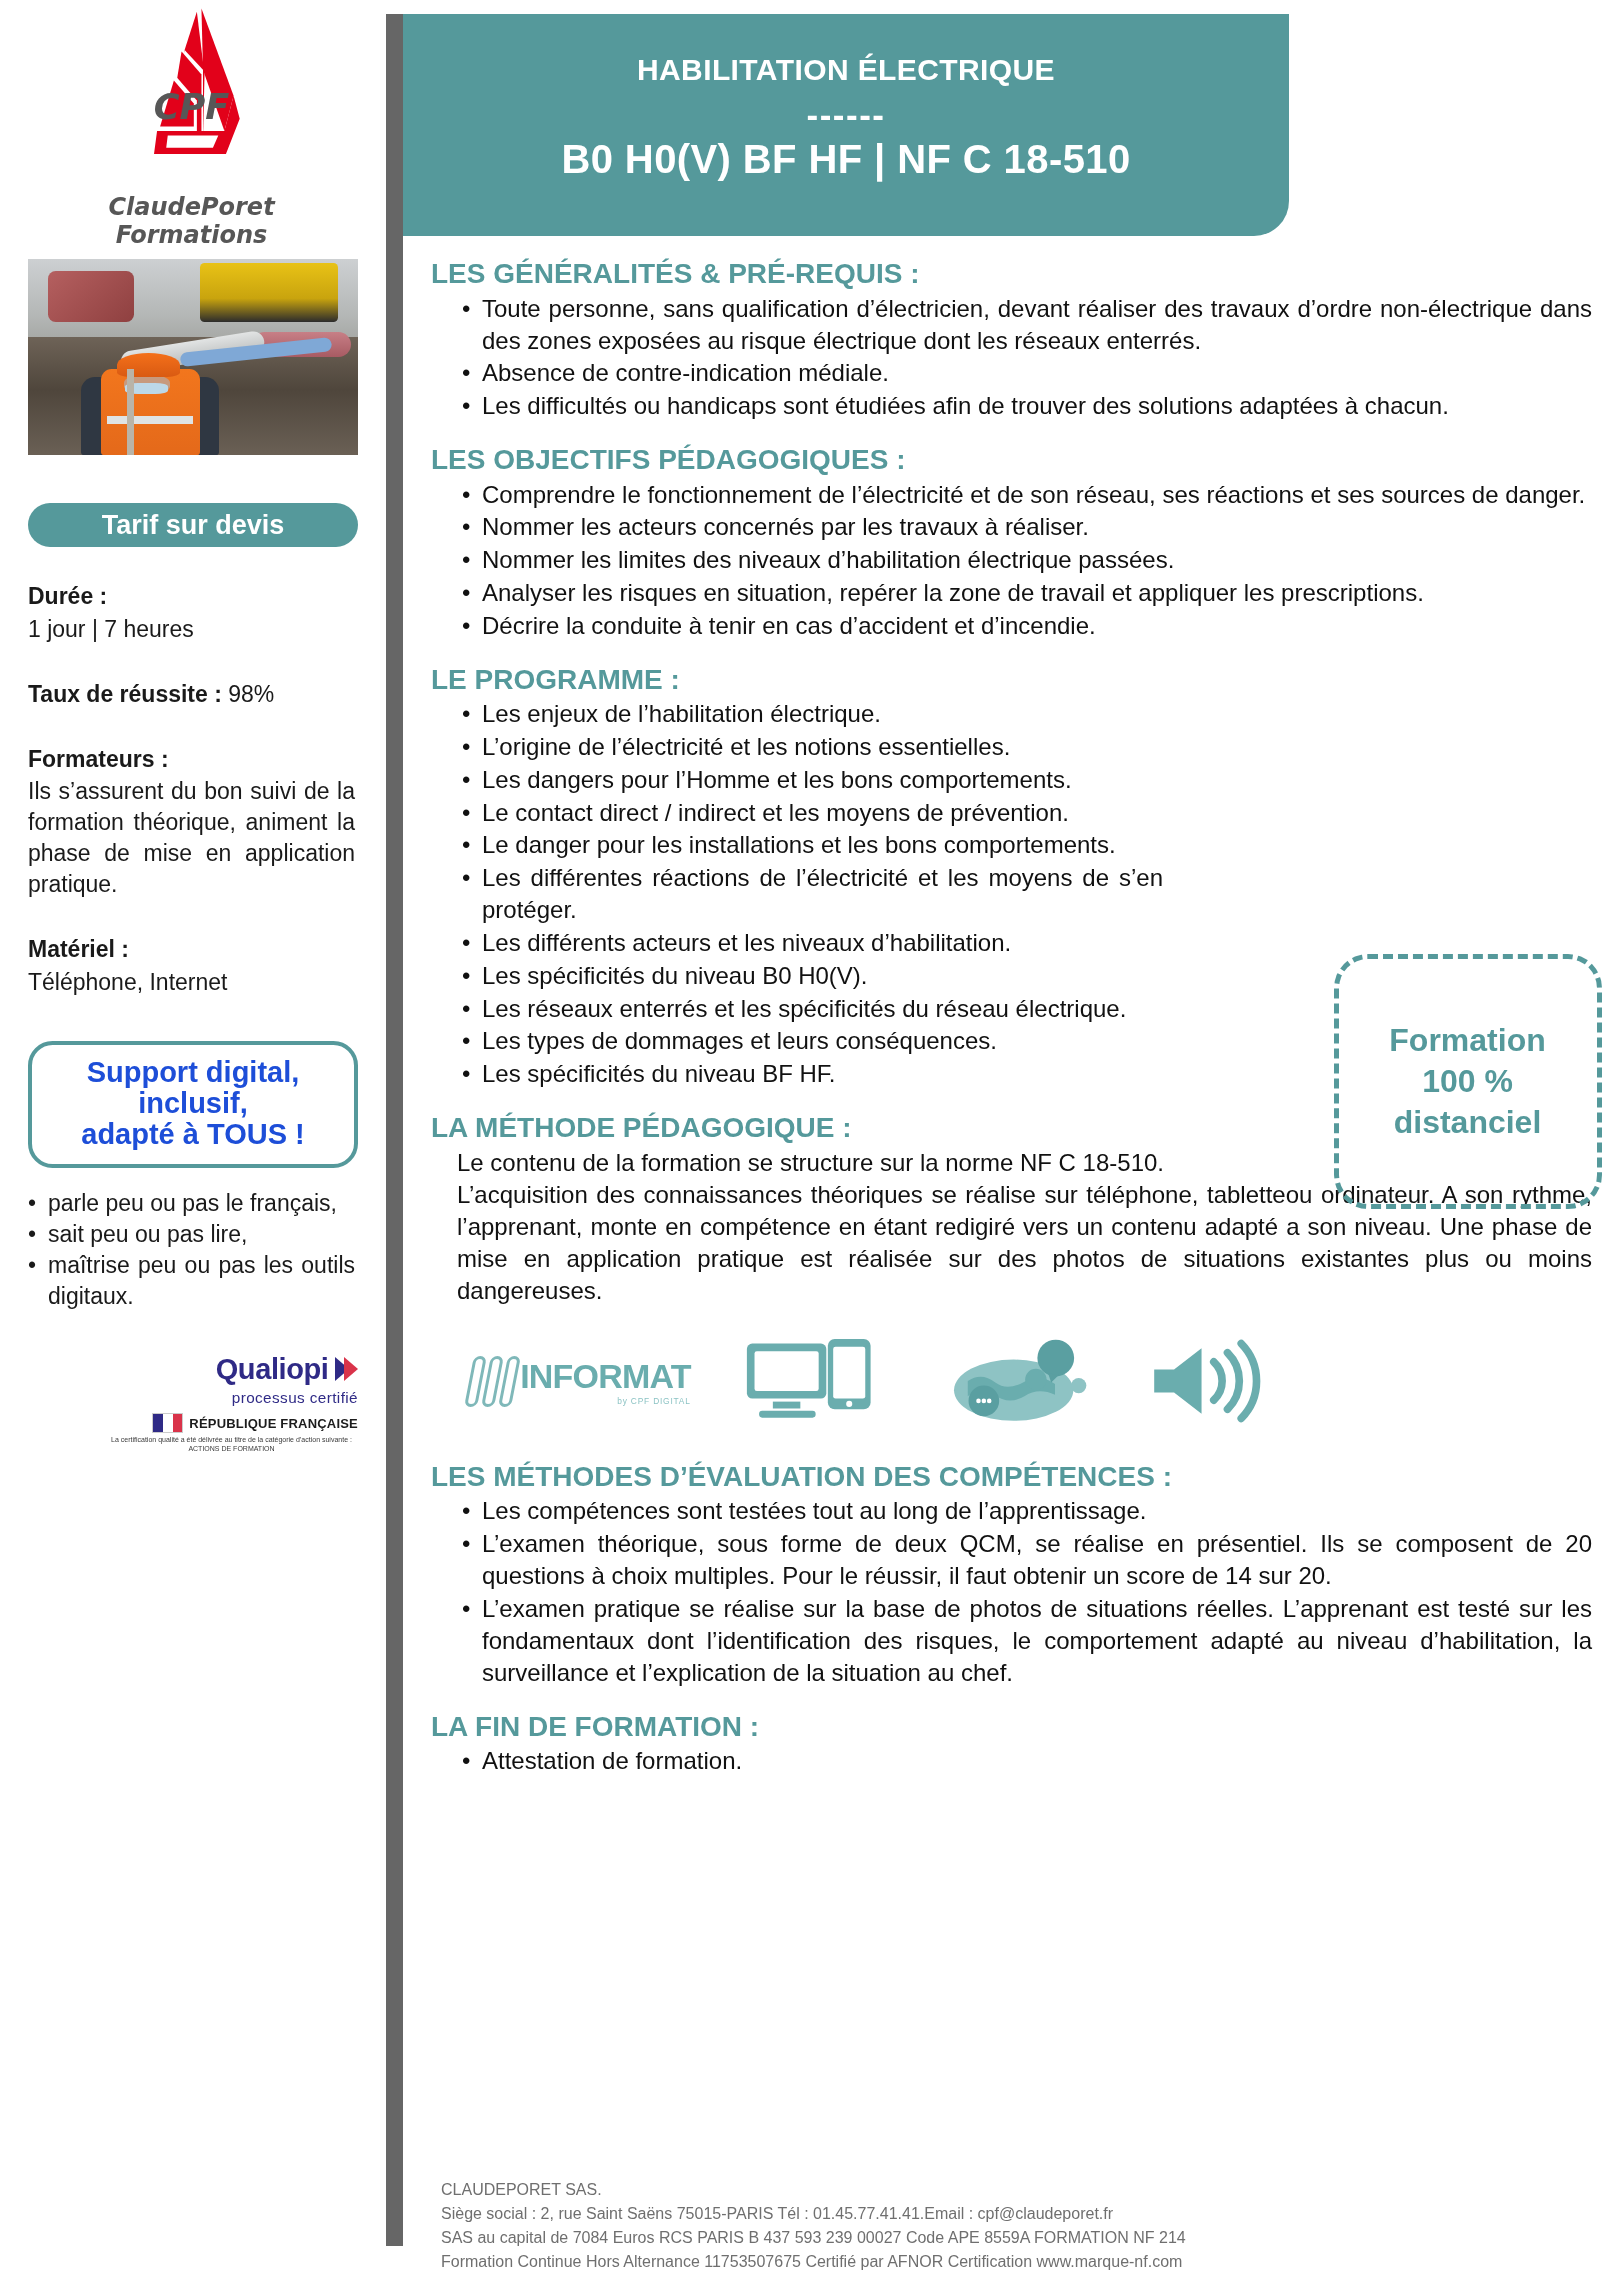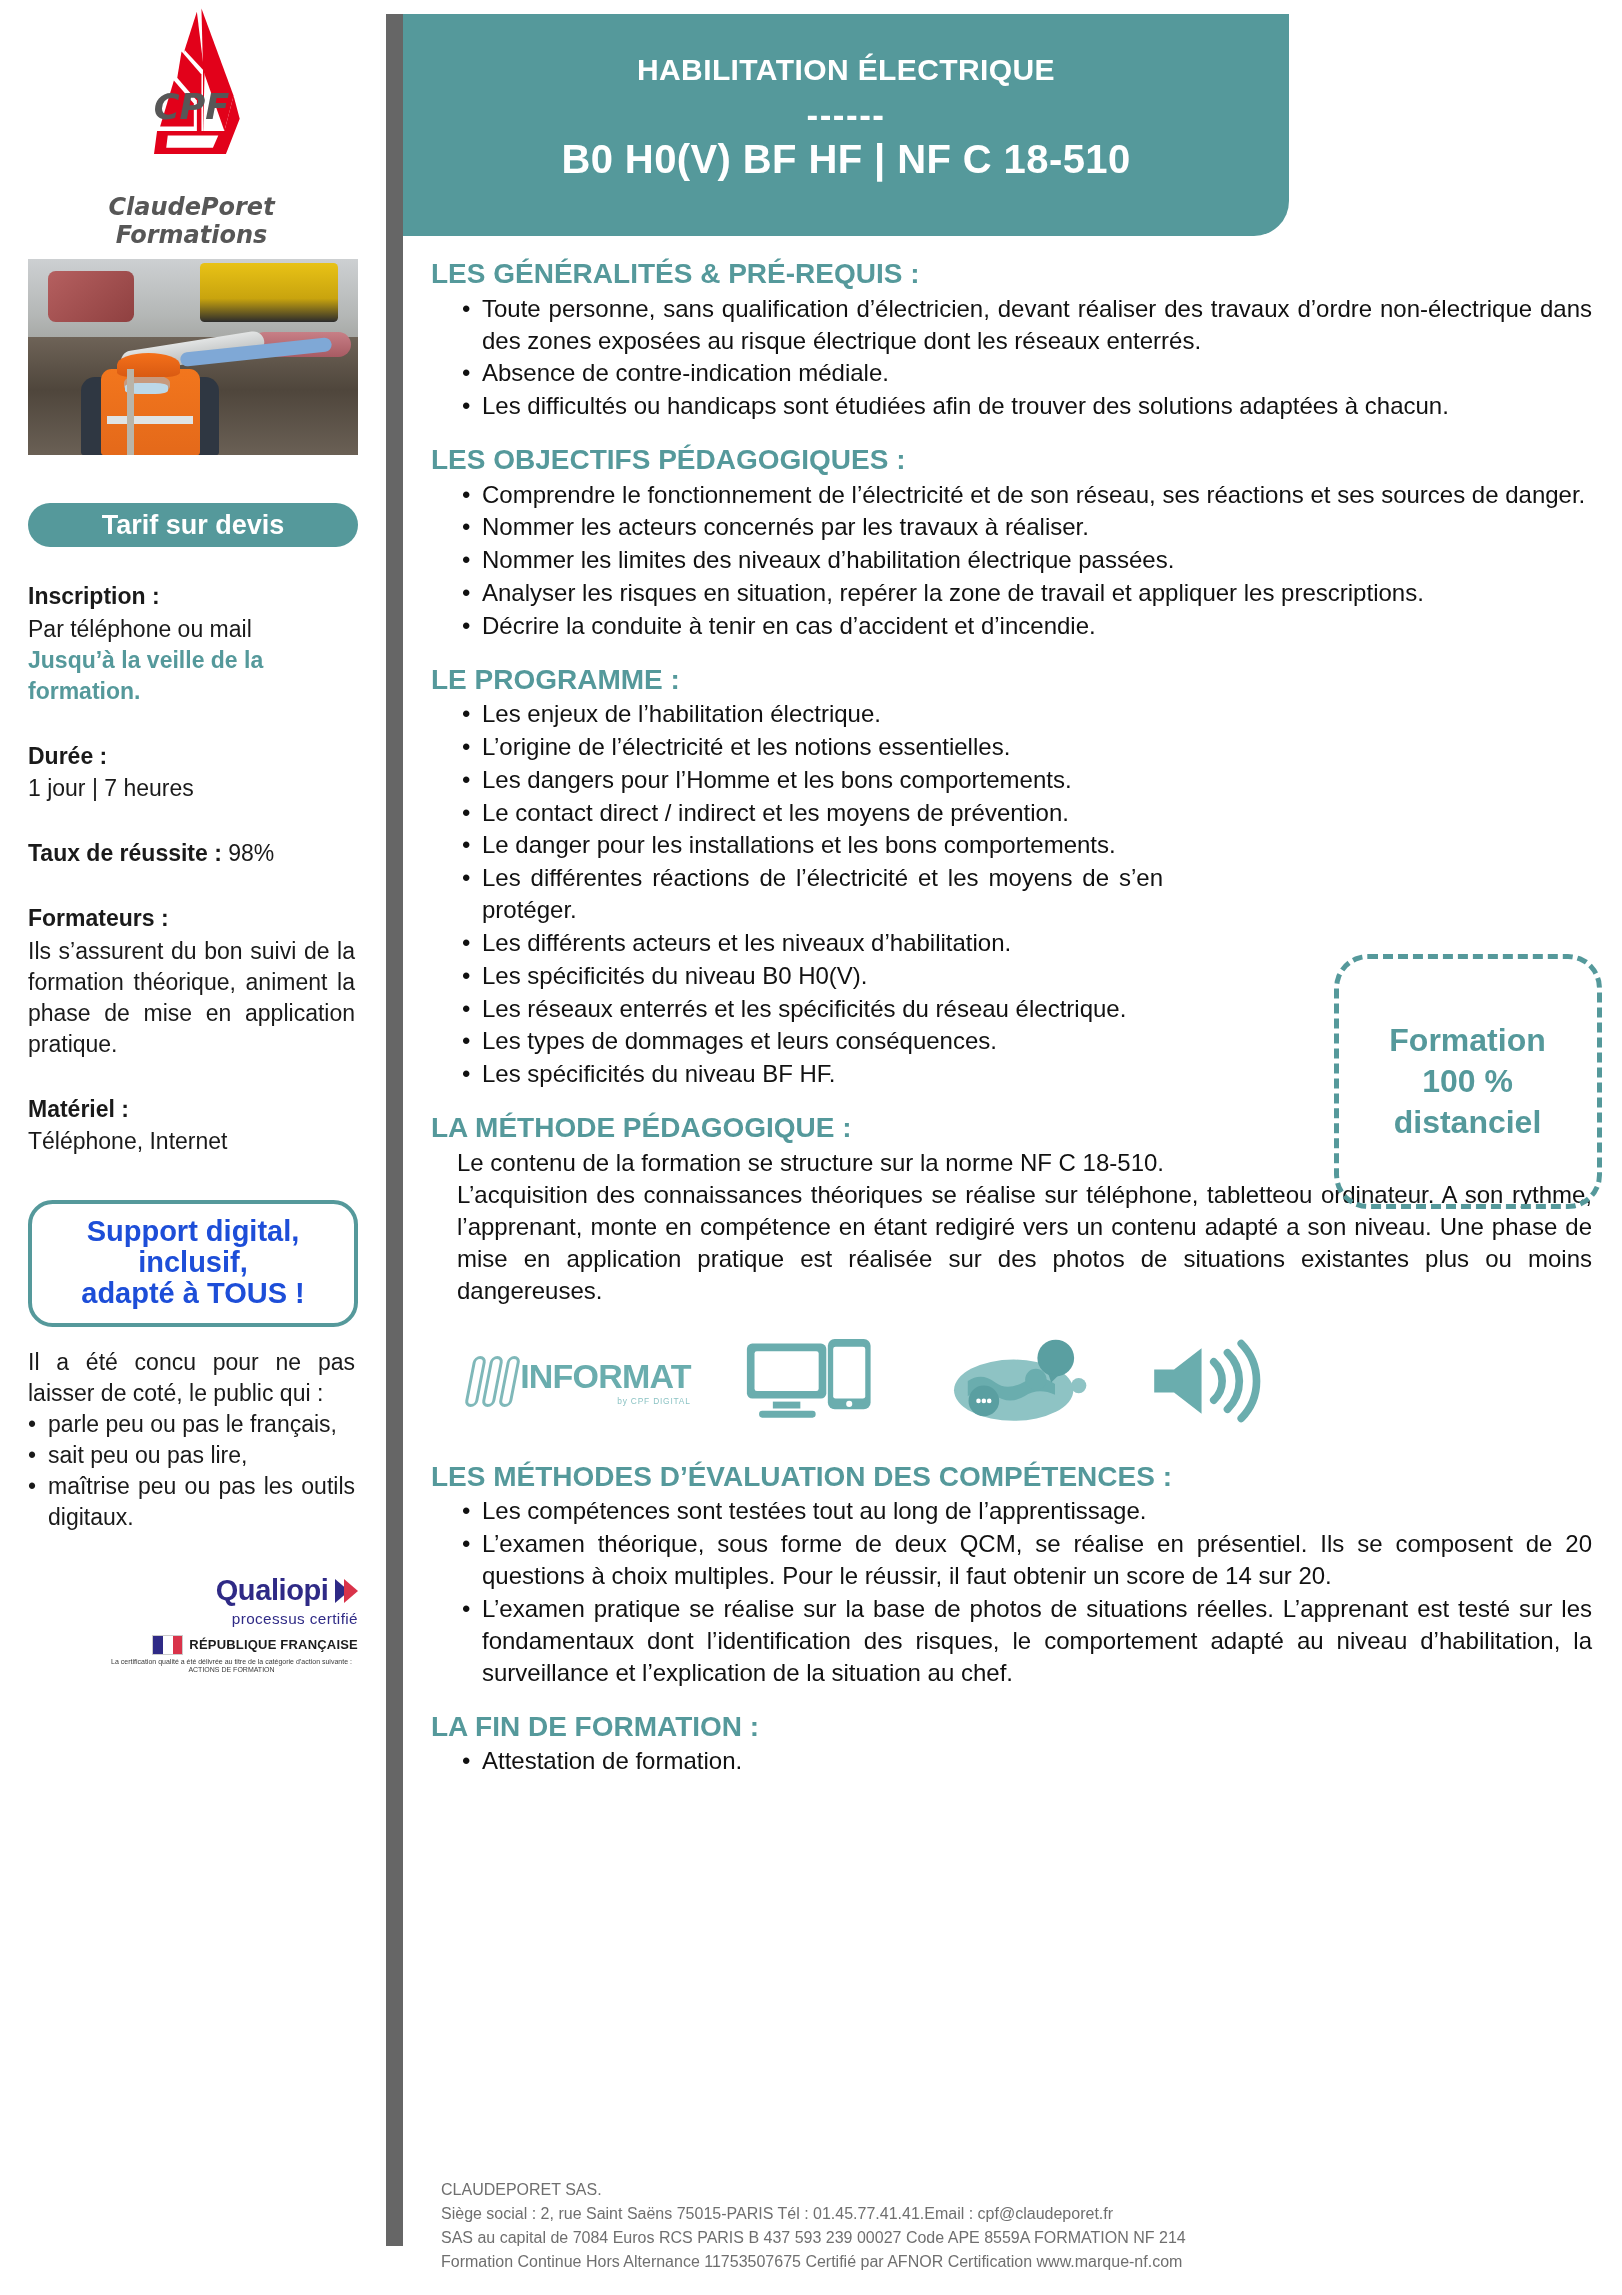--- a/index.html
+++ b/index.html
@@ -224,25 +224,20 @@
       <div class="worker-vest"></div>
       <div class="stripe1"></div>
       <div class="worker-face"></div>
       <div class="worker-mask"></div>
       <div class="worker-helmet"></div>
       <div class="shovel"></div>
     </div>
 
     <div class="tarif-badge">Tarif sur devis</div>
 
-    <div class="sb-block">
-      <div class="sb-h">Inscription :</div>
-      <div class="sb-p">Par téléphone ou mail</div>
-      <div class="sb-p sb-accent">Jusqu’à la veille de la formation.</div>
-    </div>
 
     <div class="sb-block">
       <div class="sb-h">Durée :</div>
       <div class="sb-p">1 jour | 7 heures</div>
     </div>
 
     <div class="sb-block">
       <div class="sb-h">
         <span>Taux de réussite :</span>
         <span class="sb-inline-val">98%</span>
@@ -259,21 +254,20 @@
       <div class="sb-p">Téléphone, Internet</div>
     </div>
 
     <div class="digital-box">
       <div>Support digital,</div>
       <div>inclusif,</div>
       <div>adapté à TOUS !</div>
     </div>
 
     <div class="sb-list">
-      <div class="sb-p sb-just">Il a été concu pour ne pas laisser de coté, le public qui :</div>
       <div class="sb-li">
         <span class="b">•</span>
         <span class="t">parle peu ou pas le français,</span>
       </div>
       <div class="sb-li">
         <span class="b">•</span>
         <span class="t">sait peu ou pas lire,</span>
       </div>
       <div class="sb-li">
         <span class="b">•</span>

